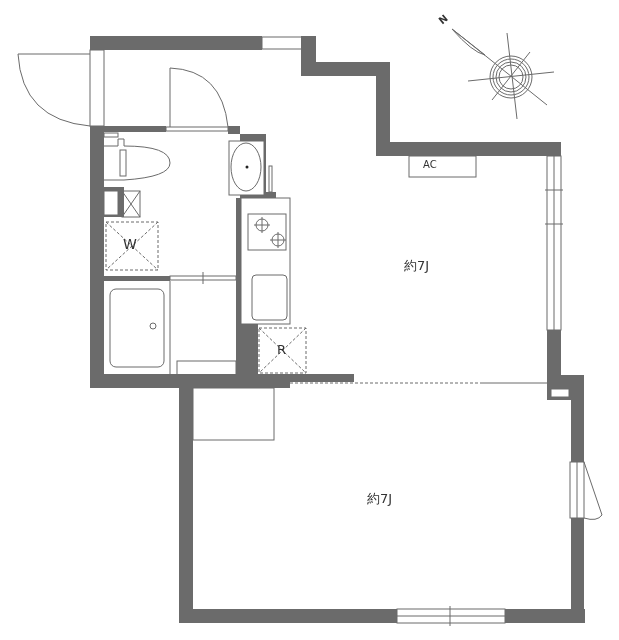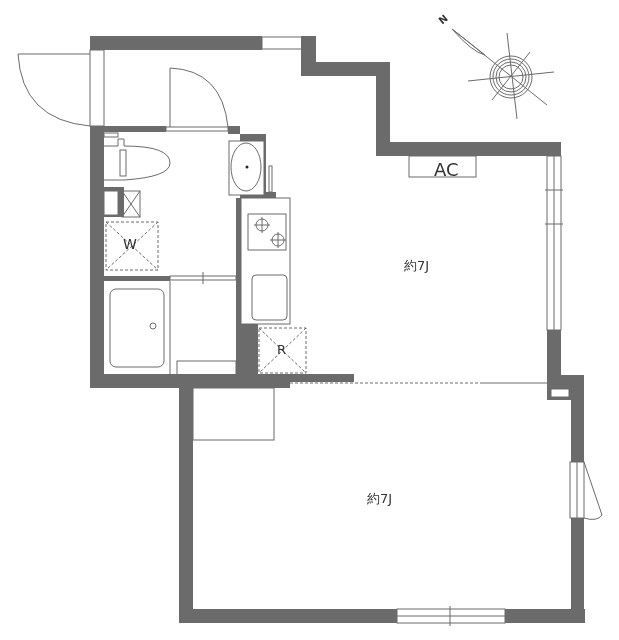--- a/index.html
+++ b/index.html
@@ -113,17 +113,17 @@
     <circle class="thin" cx="511" cy="77" r="12"></circle>
     <line class="thin" x1="468" y1="81" x2="554" y2="72"></line>
     <line class="thin" x1="507" y1="33" x2="517" y2="119"></line>
     <line class="thin" x1="452" y1="29" x2="547" y2="105"></line>
     <line class="thin" x1="492" y1="100" x2="530" y2="52"></line>
     <path class="thin" d="M452 29 L485 55 Q472 52 452 29"></path>
   </g>
 </svg>
 
 <div class="label" style="left:439px; top:14px; font-size:10px; font-weight:bold; transform:rotate(-40deg);">N</div>
-<div class="label" style="left:434px; top:159px; font-size:18px;">AC</div>
+<div class="label" style="left:423px; top:159px; font-size:10px;">AC</div>
 <div class="label" style="left:123px; top:236px; font-size:14px;">W</div>
 <div class="label" style="left:277px; top:342px; font-size:13px;">R</div>
 <div class="label" style="left:404px; top:257px; font-size:13px;">約7J</div>
 <div class="label" style="left:367px; top:490px; font-size:13px;">約7J</div>
 
 </body></html>

